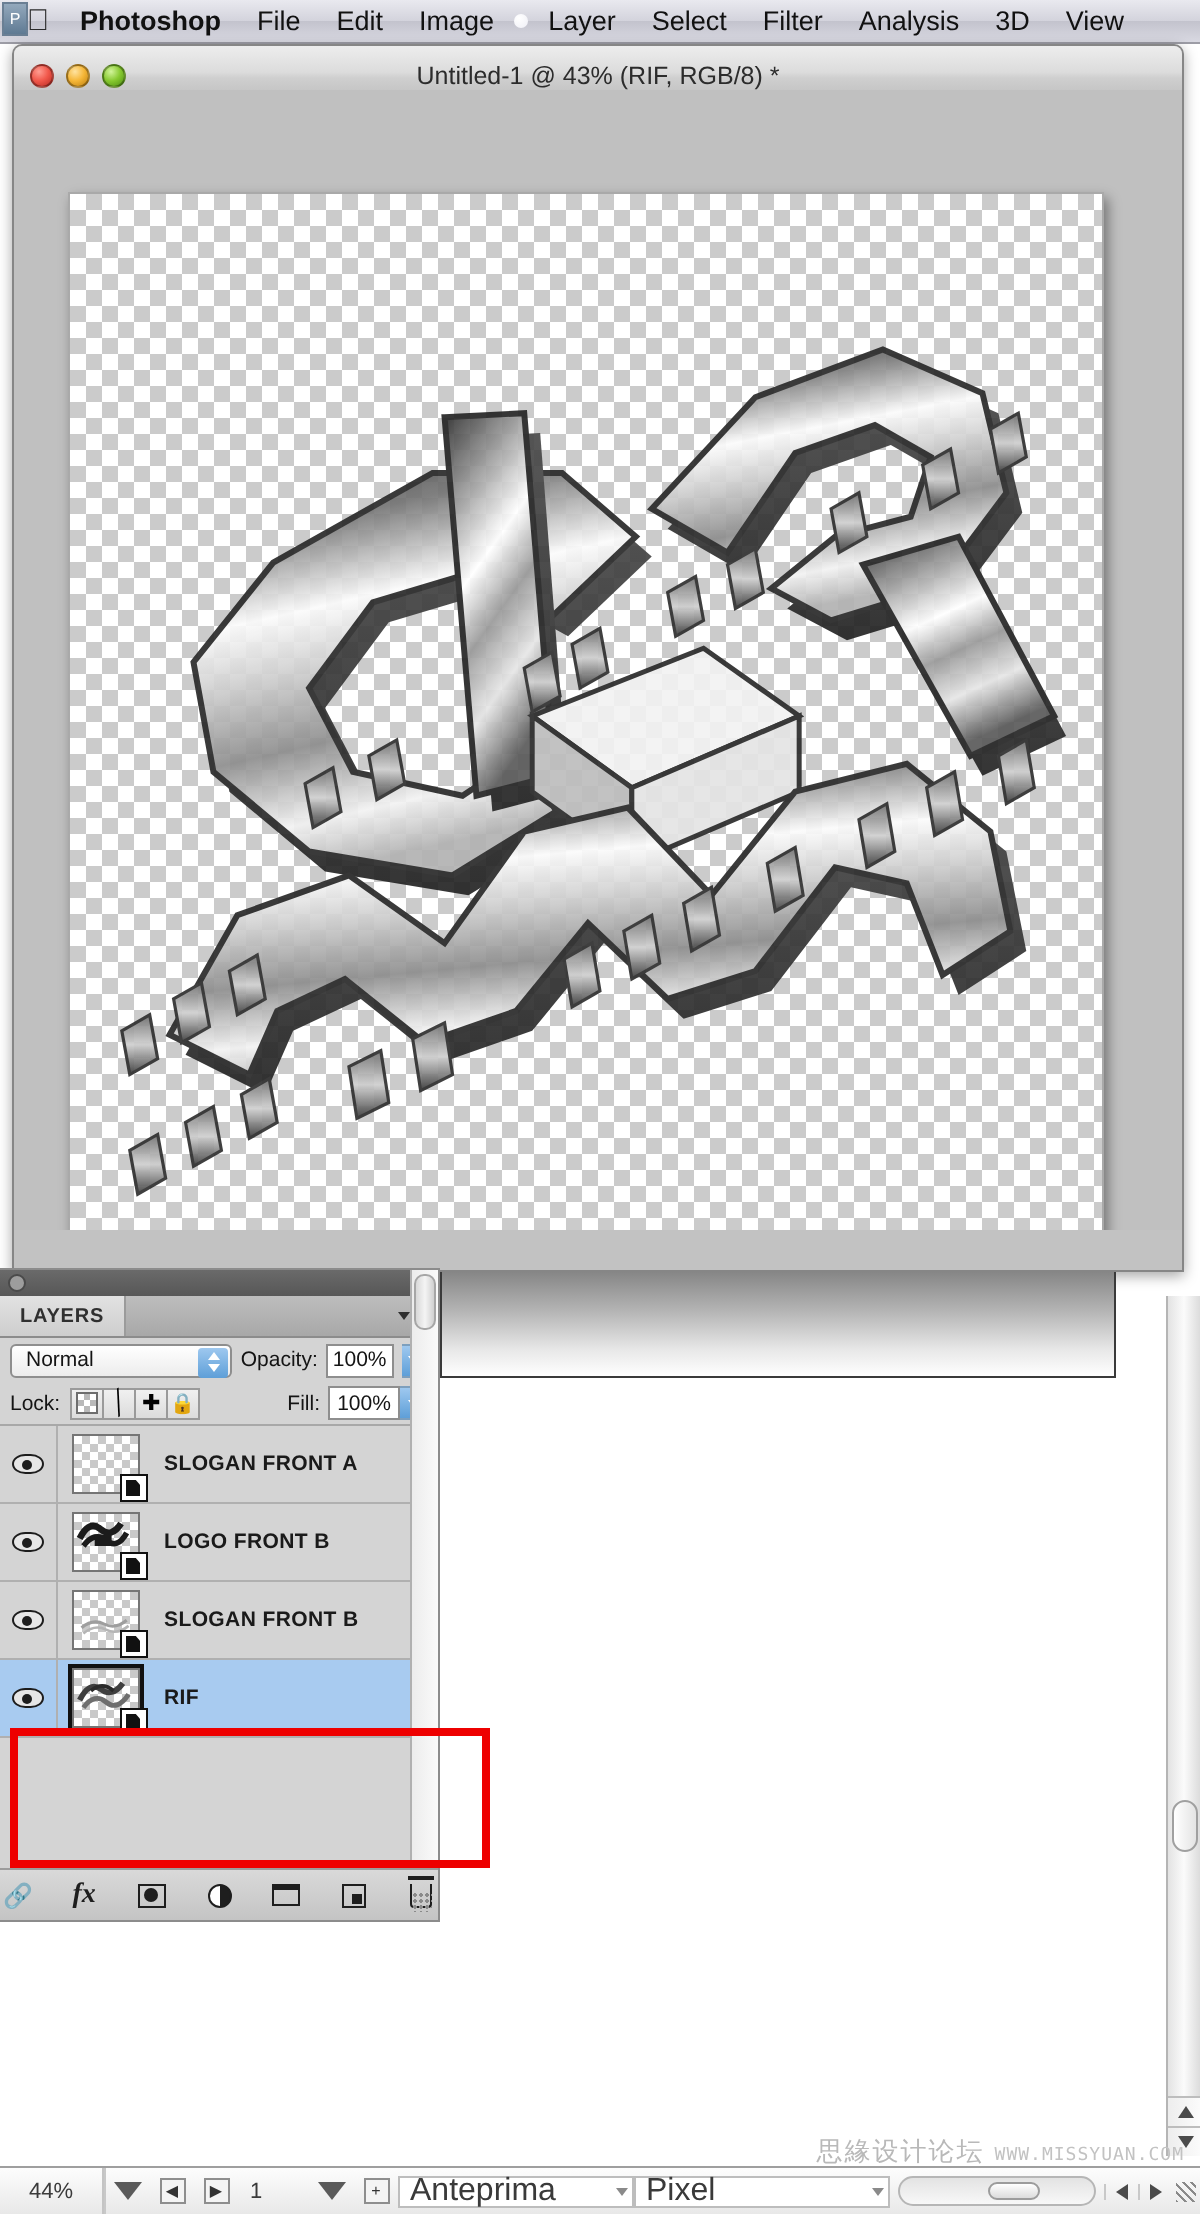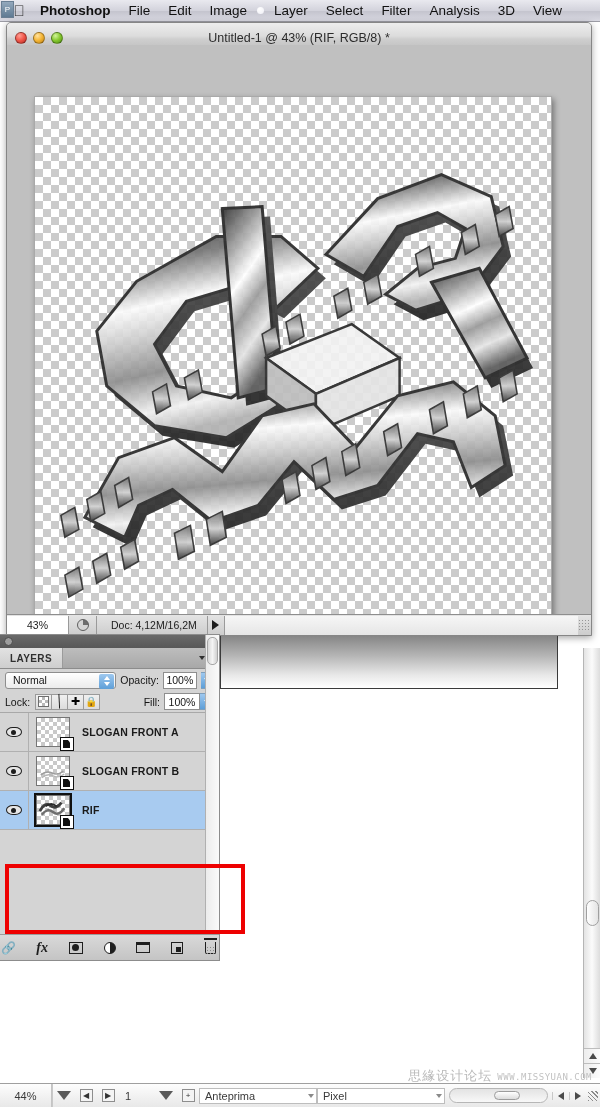--- a/index.html
+++ b/index.html
@@ -311,21 +311,21 @@
   .bb-zoom { width:52px; text-align:left; border-right:1px solid #c4c4c4; height:100%;
              display:flex;align-items:center;justify-content:center; }
   .bb-sep { width:1px;height:100%;background:#c8c8c8; }
   .bb-btn { width:22px;height:100%;display:flex;align-items:center;justify-content:center; }
   .tri-dn-big { width:0;height:0;border-top:9px solid #5a5a5a;border-left:7px solid transparent;border-right:7px solid transparent; }
   .sm-box { width:13px;height:13px;border:1px solid #8e8e8e;background:#f4f4f4;
             display:flex;align-items:center;justify-content:center;font-size:8px;color:#333; }
   .bb-num { width:36px; padding-left:6px; }
   .bb-combo { display:flex; align-items:center; height:16px; border:1px solid #bdbdbd;
               background:#fff; padding:0 2px 0 5px; }
-  .bb-combo span { font-size:11px; color:#3a3a3a; }
+  .bb-combo span { font-size:16px; color:#3a3a3a; }
   .combo-tri { width:0;height:0;border-top:4px solid #8a8a8a;border-left:3px solid transparent;border-right:3px solid transparent; margin-left:6px; }
   .bb-slider { flex:1; height:15px; margin:0 4px; position:relative;
                background: linear-gradient(to bottom,#e3e3e3,#f8f8f8); border:1px solid #b6b6b6;
                border-radius:8px; }
   .bb-slider-thumb { position:absolute; left:45%; top:2px; width:26px;height:9px;
                      background: linear-gradient(to bottom,#ffffff,#dcdcdc);
                      border:1px solid #9c9c9c; border-radius:5px; }
   .bb-arrows { display:flex; }
   .bb-arr { width:17px;height:100%;display:flex;align-items:center;justify-content:center;
             border-left:1px solid #c8c8c8; }
@@ -457,32 +457,20 @@
               <path d="M350 336 L364 328 L368 352 L354 360 Z"></path>
               <path d="M396 314 L410 306 L414 330 L400 338 Z"></path>
               <path d="M430 298 L444 290 L448 314 L434 322 Z"></path>
               <path d="M466 282 L480 274 L484 298 L470 306 Z"></path>
             </g>
           </g>
         </svg>
       </div>
     </div>
 
-    <div class="doc-status">
-      <div class="zoom-field">43%</div>
-      <div class="status-icon-box">
-        <div class="pie-icon"></div>
-      </div>
-      <div class="doc-size">Doc: 4,12M/16,2M</div>
-      <div class="status-arrow">
-        <div class="tri-right"></div>
-      </div>
-      <div class="status-fill"></div>
-      <div class="grip"></div>
-    </div>
   </div>
 
   <div class="white-fill"></div>
   <div class="bg-panel"></div>
 
   <div class="layers-panel">
 
     <div class="panel-grab">
       <div class="grab-circle"></div>
       <div class="collapse-arrows">◂◂</div>
@@ -548,20 +536,36 @@
             <div class="eye"></div>
           </div>
         <div class="thumb-cell">
           <div class="thumb">
             <div class="so-badge"></div>
           </div>
         </div>
         <div class="layer-name">SLOGAN FRONT A</div>
       </div>
 
+      <div class="layer-row">
+        <div class="eye-cell">
+            <div class="eye"></div>
+          </div>
+        <div class="thumb-cell">
+          <div class="thumb">
+            <svg class="thumb-art" viewBox="0 0 34 30">
+              <path d="M3 13 Q8 3 14 8 Q20 13 25 5" stroke="#1b1b1b" stroke-width="3.5" fill="none"></path>
+              <path d="M5 17 Q11 9 17 14 Q23 19 28 10" stroke="#1b1b1b" stroke-width="3" fill="none"></path>
+              <rect x="11" y="11" width="9" height="6" fill="#1b1b1b"></rect>
+            </svg>
+            <div class="so-badge"></div>
+          </div>
+        </div>
+        <div class="layer-name">LOGO FRONT B</div>
+      </div>
 
       <div class="layer-row">
         <div class="eye-cell">
             <div class="eye"></div>
           </div>
         <div class="thumb-cell">
           <div class="thumb">
             <svg class="thumb-art" viewBox="0 0 34 30">
               <path d="M4 19 Q10 14 16 17 Q22 20 28 15" stroke="#9e9e9e" stroke-width="1.6" fill="none"></path>
               <path d="M5 22 Q11 17 17 20 Q23 23 29 18" stroke="#b5b5b5" stroke-width="1.4" fill="none"></path>

